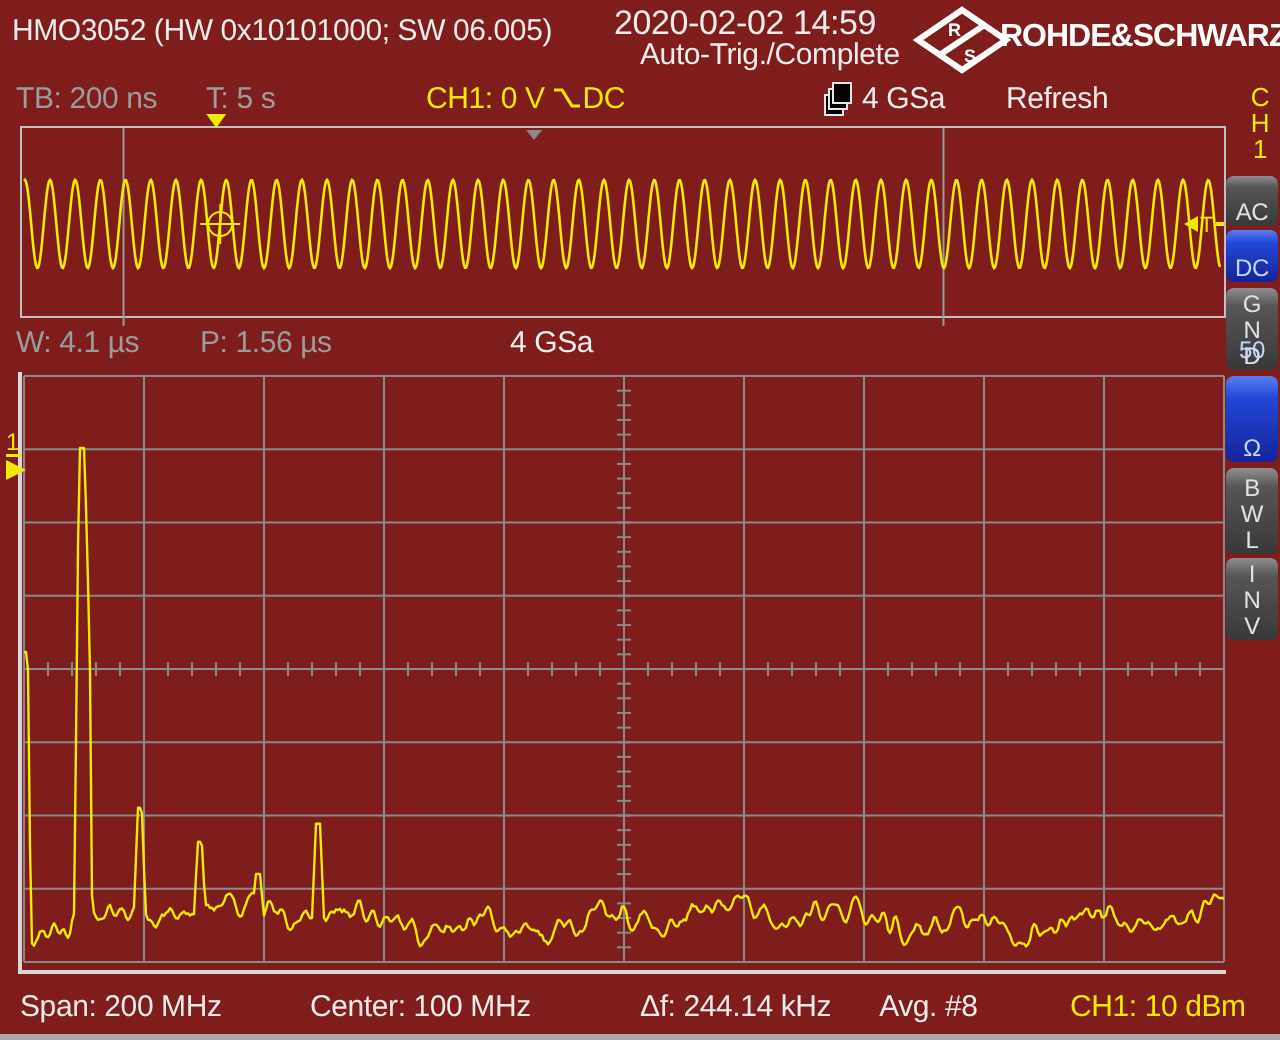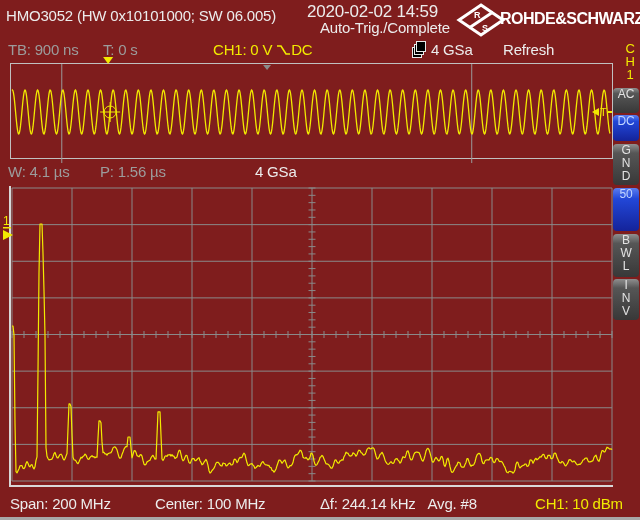--- a/index.html
+++ b/index.html
@@ -7,21 +7,21 @@
           font-family:Liberation Sans, sans-serif;font-size:14px;
           letter-spacing:-0.2px;color:#e8e8e8;}
   .t{position:absolute;white-space:nowrap;line-height:16px;}
   .gray{color:#9c9c9c}
   .yel{color:#f2ea00}
   .wh{color:#ececec}
   .brand{font-weight:bold;font-size:16px;letter-spacing:-0.5px;color:#fff;}
   .skey{position:absolute;left:613px;width:26px;border-radius:4px;
         background:linear-gradient(180deg,#8f8f8f 0%,#565656 22%,#383838 100%);
         color:#e2e2e2;font-size:12px;line-height:13px;text-align:center;
-        display:flex;flex-direction:column;justify-content:flex-start;cursor:pointer;}
+        display:flex;flex-direction:column;justify-content:flex-end;cursor:pointer;}
   .skey.active{background:linear-gradient(180deg,#5b7ef0 0%,#2247d8 25%,#14239a 100%);
         color:#c3d6ff;}
   .chlabel{position:absolute;left:622px;top:42px;width:16px;text-align:center;
         color:#f2ea00;font-size:13px;line-height:13px;}
   svg{position:absolute;}
   .botline{position:absolute;left:0;top:517px;width:640px;height:3px;background:#a8a8a8;}
 </style>
 </head>
 <body>
 
@@ -32,22 +32,22 @@
   <div class="t wh" style="left:320px;top:20px;font-size:15px;">Auto-Trig./Complete</div>
 
   <svg style="left:455px;top:3px;" width="52" height="34" viewBox="0 0 52 34">
     <polygon points="26,2 48,17 26,32 4,17" fill="none" stroke="#ffffff" stroke-width="3"></polygon>
     <line x1="14" y1="25" x2="38" y2="9" stroke="#ffffff" stroke-width="3"></line>
     <text x="19" y="15" font-size="9" fill="#ffffff" font-weight="bold">R</text>
     <text x="27" y="28" font-size="9" fill="#ffffff" font-weight="bold">S</text>
   </svg>
   <div class="t brand" style="left:500px;top:11px;">ROHDE&amp;SCHWARZ</div>
 
-  <div class="t gray" style="left:8px;top:42px;font-size:15px;">TB: 900 ns</div>
-  <div class="t gray" style="left:103px;top:42px;font-size:15px;">T: 0 s</div>
+  <div class="t gray" style="left:8px;top:42px;font-size:15px;">TB: 200 ns</div>
+  <div class="t gray" style="left:103px;top:42px;font-size:15px;">T: 5 s</div>
   <div class="t yel" style="left:213px;top:42px;font-size:15px;">
     <span>CH1: 0 V</span>
     <svg width="15" height="14" viewBox="0 0 15 14" style="position:static;vertical-align:-2px;">
       <path d="M1,3 h4 L10,11 h4" fill="none" stroke="#f2ea00" stroke-width="1.6"></path>
     </svg><span>DC</span>
   </div>
   <svg style="left:411px;top:41px;" width="16" height="18" viewBox="0 0 16 18">
     <rect x="1.5" y="6.5" width="9" height="10" fill="#000" stroke="#e8e8e8"></rect>
     <rect x="3.5" y="3.5" width="9" height="10" fill="#000" stroke="#e8e8e8"></rect>
     <rect x="5.5" y="0.5" width="9" height="10" fill="#000" stroke="#e8e8e8"></rect>
@@ -56,21 +56,21 @@
   <div class="t wh" style="left:503px;top:42px;font-size:15px;">Refresh</div>
 
   <div class="t gray" style="left:8px;top:164px;font-size:15px;">W: 4.1 µs</div>
   <div class="t gray" style="left:100px;top:164px;font-size:15px;">P: 1.56 µs</div>
   <div class="t wh" style="left:255px;top:164px;font-size:15px;">4 GSa</div>
 
   <div class="t wh" style="left:10px;top:496px;font-size:15px;">Span: 200 MHz</div>
   <div class="t wh" style="left:155px;top:496px;font-size:15px;">Center: 100 MHz</div>
   <div class="t wh" style="left:320px;top:496px;font-size:15px;">
     <span>Δf: 244.14 kHz</span>
-    <span style="margin-left:8px;">Avg. #8</span>
+    <span style="margin-left:20px;">Avg. #8</span>
   </div>
   <div class="t yel" style="left:535px;top:496px;font-size:15px;">CH1: 10 dBm</div>
 
   <div class="chlabel" id="ch-label">
       <div>C</div>
       <div>H</div>
       <div>1</div>
     </div>
   <div id="softkeys">
       <div class="skey" style="top: 88px; height: 25px;">

